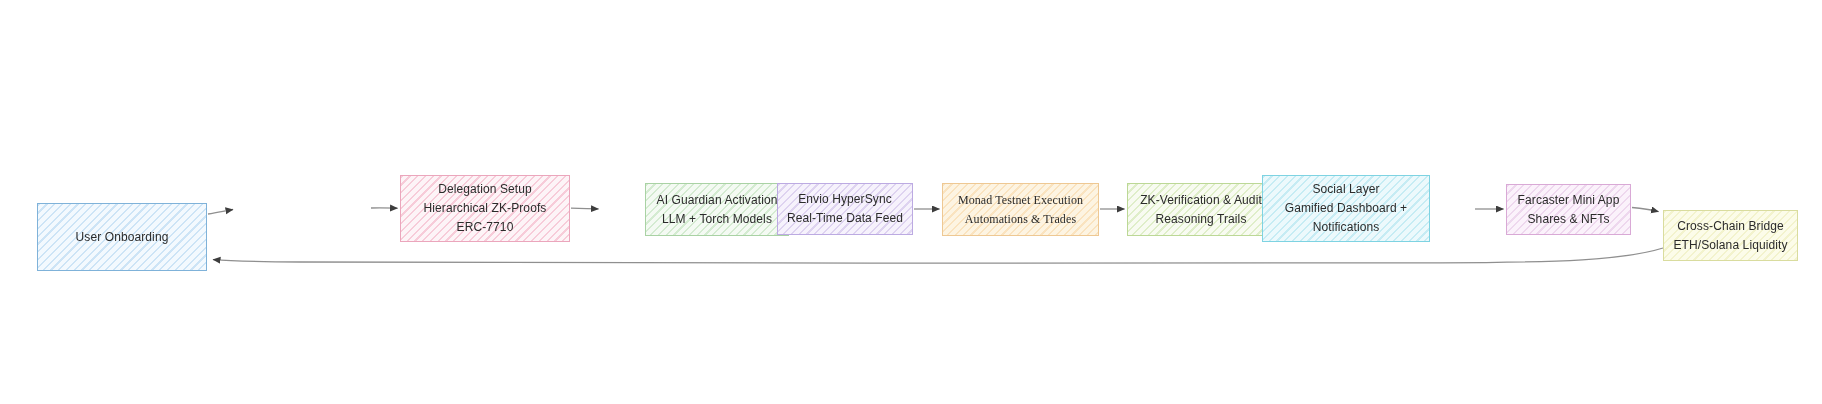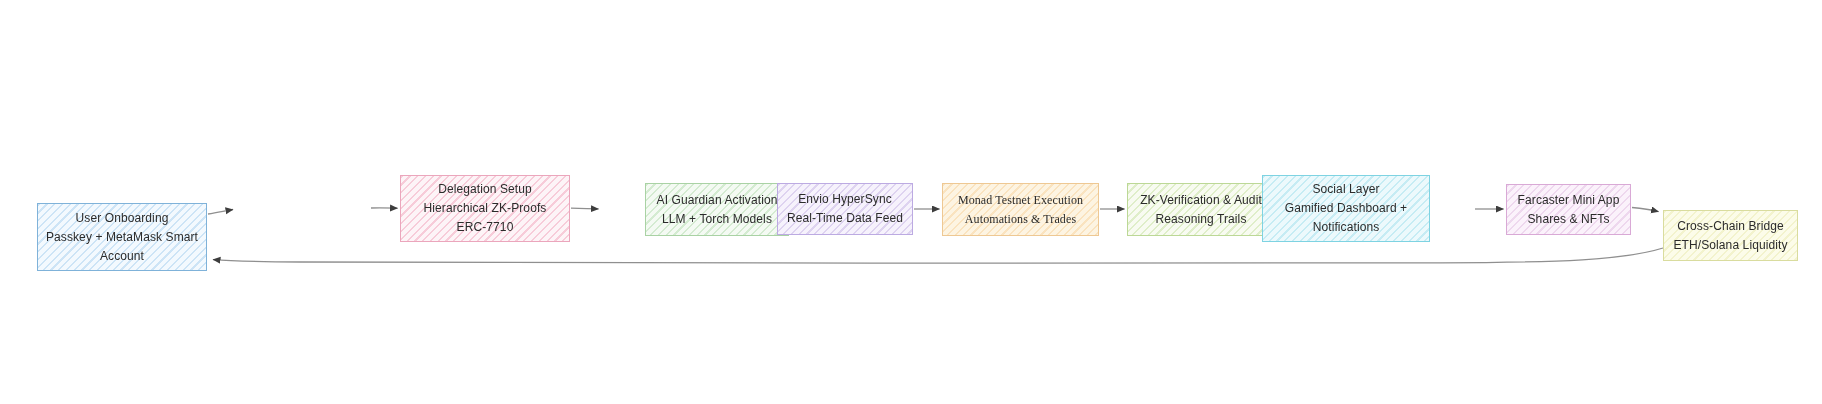--- a/index.html
+++ b/index.html
@@ -80,21 +80,20 @@
     <path class="edge" d="M 1100 209 C 1109 209 1116 209 1124.5 209" marker-end="url(#arrow)"></path>
     <path class="edge" d="M 1276 209 C 1285 209 1294 209 1303.5 209" marker-end="url(#arrow)"></path>
     <path class="edge" d="M 1475 209 C 1485 209 1494 209 1503.5 209" marker-end="url(#arrow)"></path>
     <path class="edge" d="M 1632 207.5 C 1643 208.5 1652 210 1658.5 211.6" marker-end="url(#arrow)"></path>
     <path class="edge" d="M 1663 248 C 1625 260 1560 262.5 1440 262.8 C 1080 263.6 660 263.2 300 262 C 266 261.8 232 261.2 213 259.6" marker-end="url(#arrow)"></path>
   </svg>
 
   <div class="node n1">
     <div class="label">
       <span class="t">User Onboarding</span>
-      <span class="s">Passkey + MetaMask Smart Account</span>
     </div>
   </div>
 
 
   <div class="node n3">
     <div class="label">
       <span class="t">Delegation Setup</span>
       <span class="s">Hierarchical ZK-Proofs ERC-7710</span>
     </div>
   </div>

